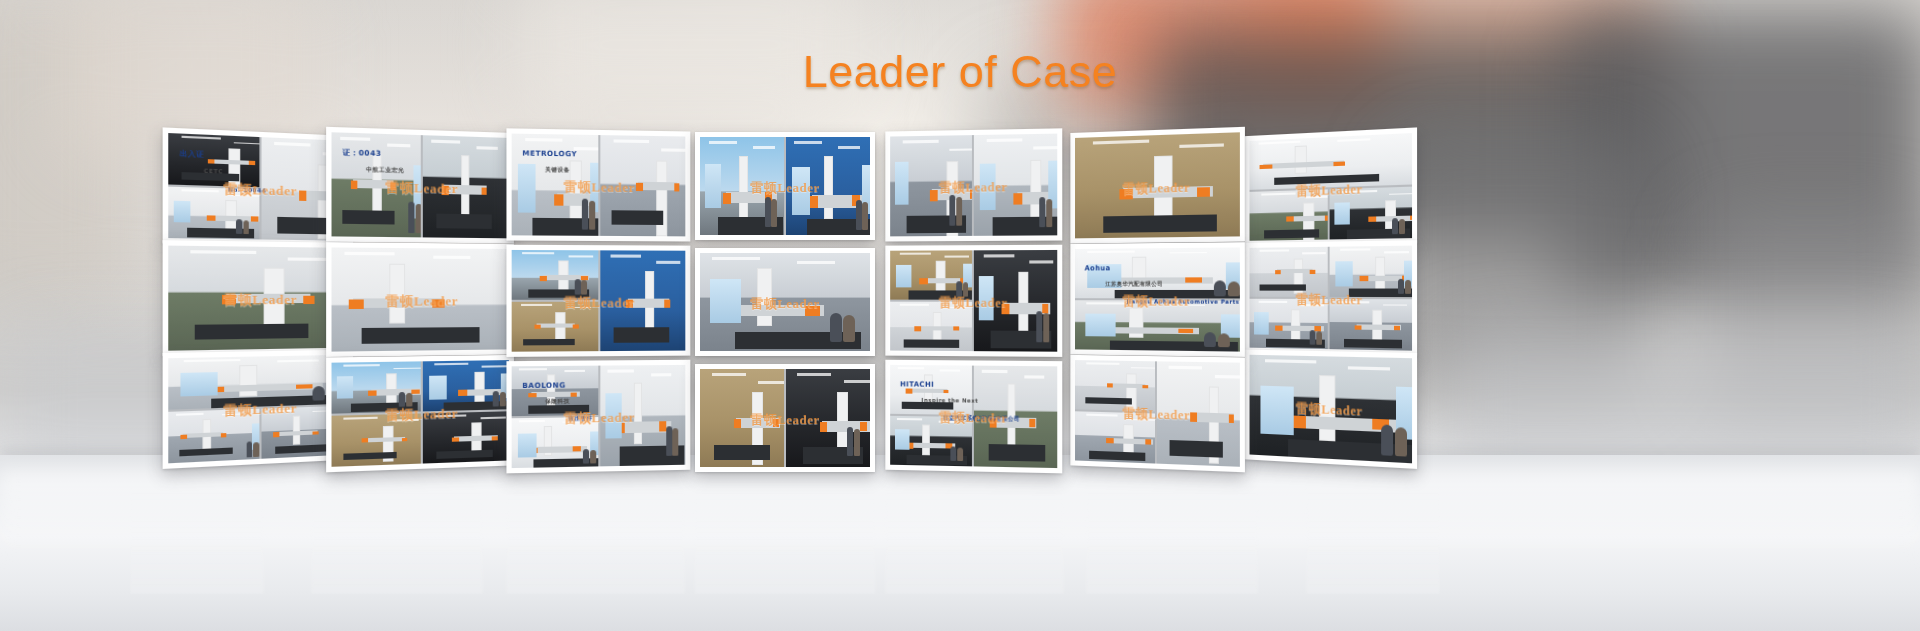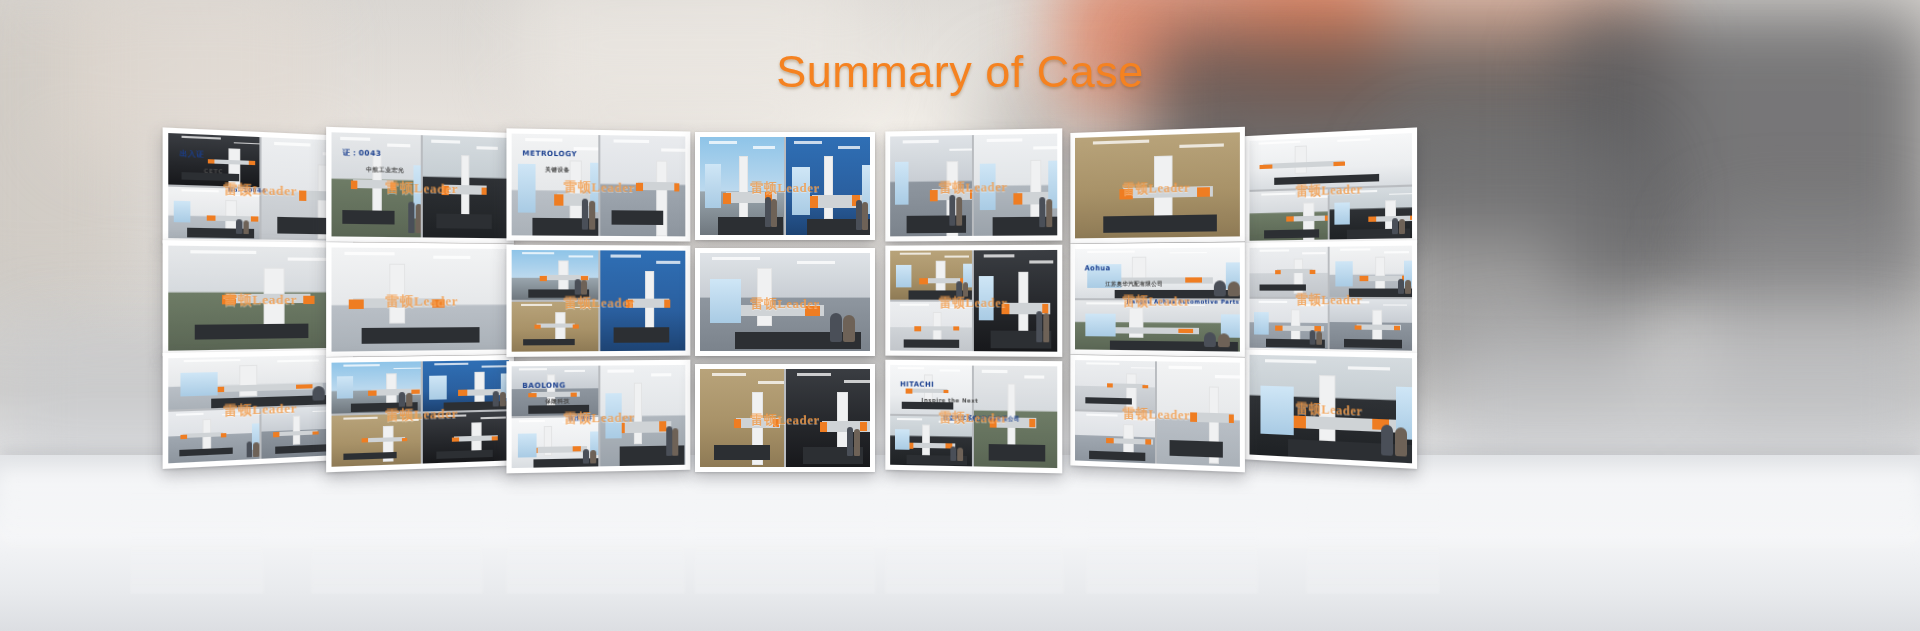--- a/index.html
+++ b/index.html
@@ -188,21 +188,21 @@
   <div class="bg-blob b4"></div>
   <div class="bg-blob b5"></div>
   <div class="bg-blob b6"></div>
   <div class="bg-blob b11"></div>
   <div class="bg-blob b12"></div>
   <div class="bg-horizon"></div>
   <div class="bg-floor"></div>
   <div class="bg-floor-sheen"></div>
 </div>
 
-<h1 id="title">Summary of Case</h1>
+<h1 id="title">Leader of Case</h1>
 
 <div id="reflection">
   <div class="refl-grid">
     <div class="refl-cell" style="transform: rotateY(27deg) translateZ(-81px); background: linear-gradient(rgba(255, 255, 255, 0.95), rgba(235, 238, 242, 0.2));"></div>
     <div class="refl-cell" style="transform: rotateY(18deg) translateZ(-36px); background: linear-gradient(rgba(255, 255, 255, 0.95), rgba(235, 238, 242, 0.2));"></div>
     <div class="refl-cell" style="transform: rotateY(9deg) translateZ(-9px); background: linear-gradient(rgba(255, 255, 255, 0.95), rgba(235, 238, 242, 0.2));"></div>
     <div class="refl-cell" style="transform: rotateY(0deg) translateZ(0px); background: linear-gradient(rgba(255, 255, 255, 0.95), rgba(235, 238, 242, 0.2));"></div>
     <div class="refl-cell" style="transform: rotateY(-9deg) translateZ(-9px); background: linear-gradient(rgba(255, 255, 255, 0.95), rgba(235, 238, 242, 0.2));"></div>
     <div class="refl-cell" style="transform: rotateY(-18deg) translateZ(-36px); background: linear-gradient(rgba(255, 255, 255, 0.95), rgba(235, 238, 242, 0.2));"></div>
     <div class="refl-cell" style="transform: rotateY(-27deg) translateZ(-81px); background: linear-gradient(rgba(255, 255, 255, 0.95), rgba(235, 238, 242, 0.2));"></div>

